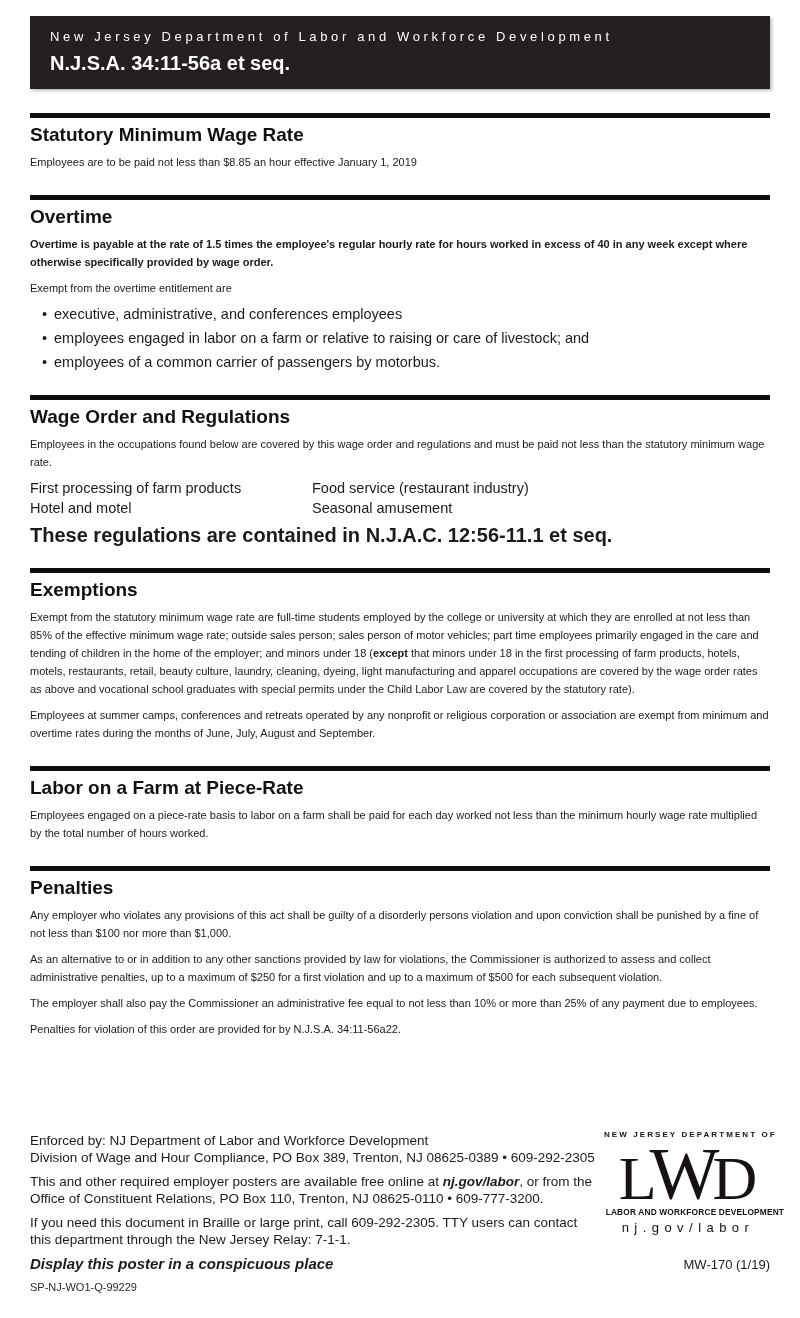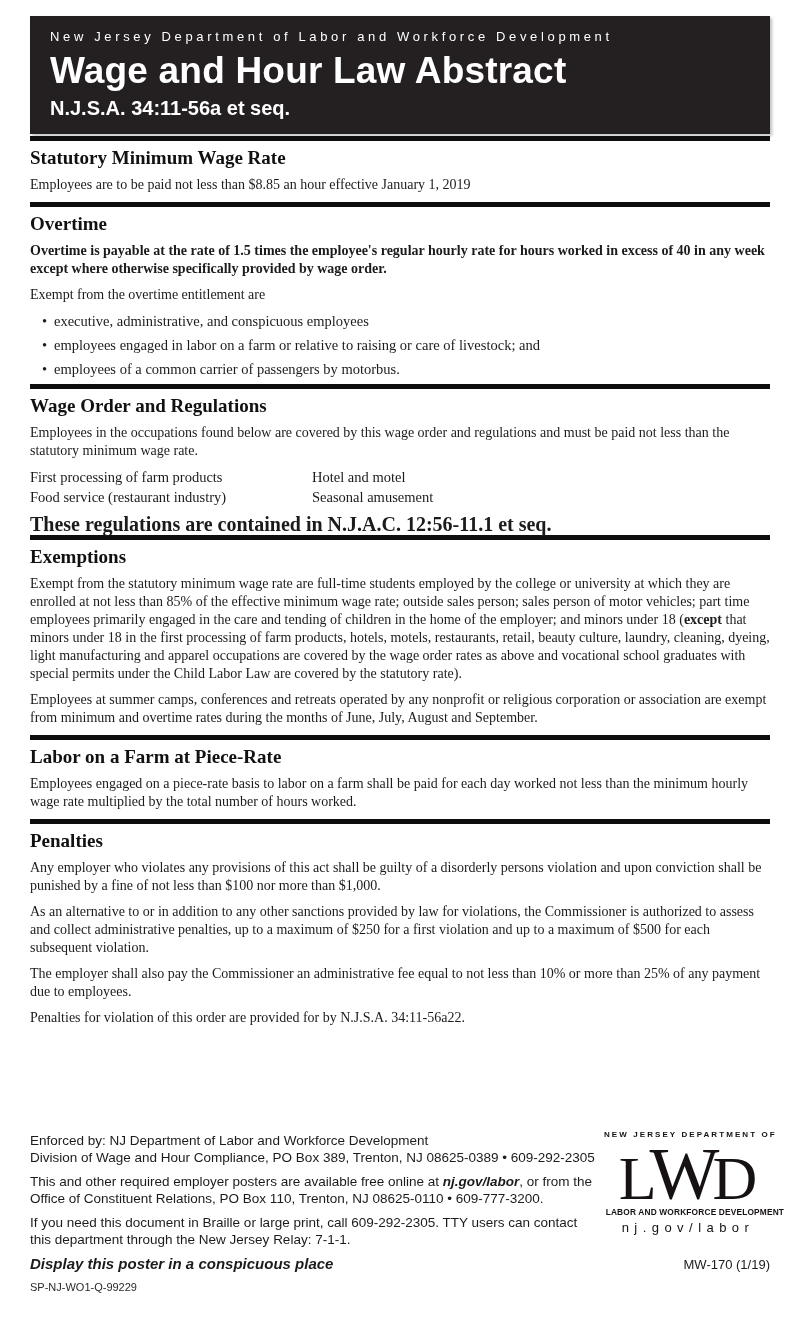--- a/index.html
+++ b/index.html
@@ -14,24 +14,24 @@
   
   .header-banner {
     margin-top:16px; background:#241f20; color:#ffffff;
     padding:13px 20px 14px 20px; box-shadow:2px 2px 3px rgba(0,0,0,0.25);
   }
   .dept-line { font-size:13px; letter-spacing:0.28em; font-weight:400; margin-bottom:8px; }
   .poster-title { font-size:37px; font-weight:700; letter-spacing:0.2px; line-height:1.05; }
   .statute-line { font-size:20px; font-weight:700; margin-top:6px; }
 
   
-  .section { margin-top:2px;font-family:Liberation Serif, serif; }
+  .section { margin-top:24px; }
   .bar { height:5px; background:#0e0e0e; }
   h2 { font-size:19px; font-weight:700; margin:6px 0 7px 0; color:#111; }
-  p, .line { font-size:14px; line-height:18px; margin-bottom:8px; color:#1b1b1b; }
+  p, .line { font-size:11px; line-height:18px; margin-bottom:8px; color:#1b1b1b; }
   .bold { font-weight:700; }
   .lead-bold { font-weight:700; }
 
   .bullet-list { margin:2px 0 0 12px; }
   .bullet-item { display:flex; font-size:14.5px; line-height:18px; margin-bottom:6px; }
   .bullet-marker { width:12px; flex:0 0 12px; }
 
   .occ-grid { display:grid; grid-template-columns:282px 1fr; row-gap:2px; margin-bottom:9px; }
   .occ-cell { font-size:14.5px; line-height:18px; }
 
@@ -56,59 +56,58 @@
   .order-code { position:absolute; left:30px; top:1281px; font-size:11px; color:#2a2a2a; }
 </style>
 </head>
 <body>
 
 <div class="page">
   <div class="content">
 
     <div class="header-banner">
       <div class="dept-line">New Jersey Department of Labor and Workforce Development</div>
-      <div class="poster-title">Wage and Hour Law Abstract</div>
       <div class="statute-line">N.J.S.A. 34:11-56a et seq.</div>
     </div>
 
     <div class="section">
       <div class="bar"></div>
       <h2>Statutory Minimum Wage Rate</h2>
       <p>Employees are to be paid not less than $8.85 an hour effective January 1, 2019</p>
     </div>
 
     <div class="section">
       <div class="bar"></div>
       <h2>Overtime</h2>
       <p class="lead-bold">Overtime is payable at the rate of 1.5 times the employee's regular hourly rate for hours worked in excess of 40 in any week except where otherwise specifically provided by wage order.</p>
       <p>Exempt from the overtime entitlement are</p>
       <div class="bullet-list">
         <div class="bullet-item">
           <span class="bullet-marker">•</span>
-          <span>executive, administrative, and conspicuous employees</span>
+          <span>executive, administrative, and conferences employees</span>
         </div>
         <div class="bullet-item">
           <span class="bullet-marker">•</span>
           <span>employees engaged in labor on a farm or relative to raising or care of livestock; and</span>
         </div>
         <div class="bullet-item">
           <span class="bullet-marker">•</span>
           <span>employees of a common carrier of passengers by motorbus.</span>
         </div>
       </div>
     </div>
 
     <div class="section">
       <div class="bar"></div>
       <h2>Wage Order and Regulations</h2>
       <p>Employees in the occupations found below are covered by this wage order and regulations and must be paid not less than the statutory minimum wage rate.</p>
       <div class="occ-grid">
         <div class="occ-cell">First processing of farm products</div>
+        <div class="occ-cell">Food service (restaurant industry)</div>
         <div class="occ-cell">Hotel and motel</div>
-        <div class="occ-cell">Food service (restaurant industry)</div>
         <div class="occ-cell">Seasonal amusement</div>
       </div>
       <div class="note-bold">These regulations are contained in N.J.A.C. 12:56-11.1 et seq.</div>
     </div>
 
     <div class="section">
       <div class="bar"></div>
       <h2>Exemptions</h2>
       <p><span>Exempt from the statutory minimum wage rate are full-time students employed by the college or university at which they are enrolled at not less than 85% of the effective minimum wage rate; outside sales person; sales person of motor vehicles; part time employees primarily engaged in the care and tending of children in the home of the employer; and minors under 18 (</span><span class="bold">except</span><span> that minors under 18 in the first processing of farm products, hotels, motels, restaurants, retail, beauty culture, laundry, cleaning, dyeing, light manufacturing and apparel occupations are covered by the wage order rates as above and vocational school graduates with special permits under the Child Labor Law are covered by the statutory rate).</span></p>
       <p>Employees at summer camps, conferences and retreats operated by any nonprofit or religious corporation or association are exempt from minimum and overtime rates during the months of June, July, August and September.</p>

